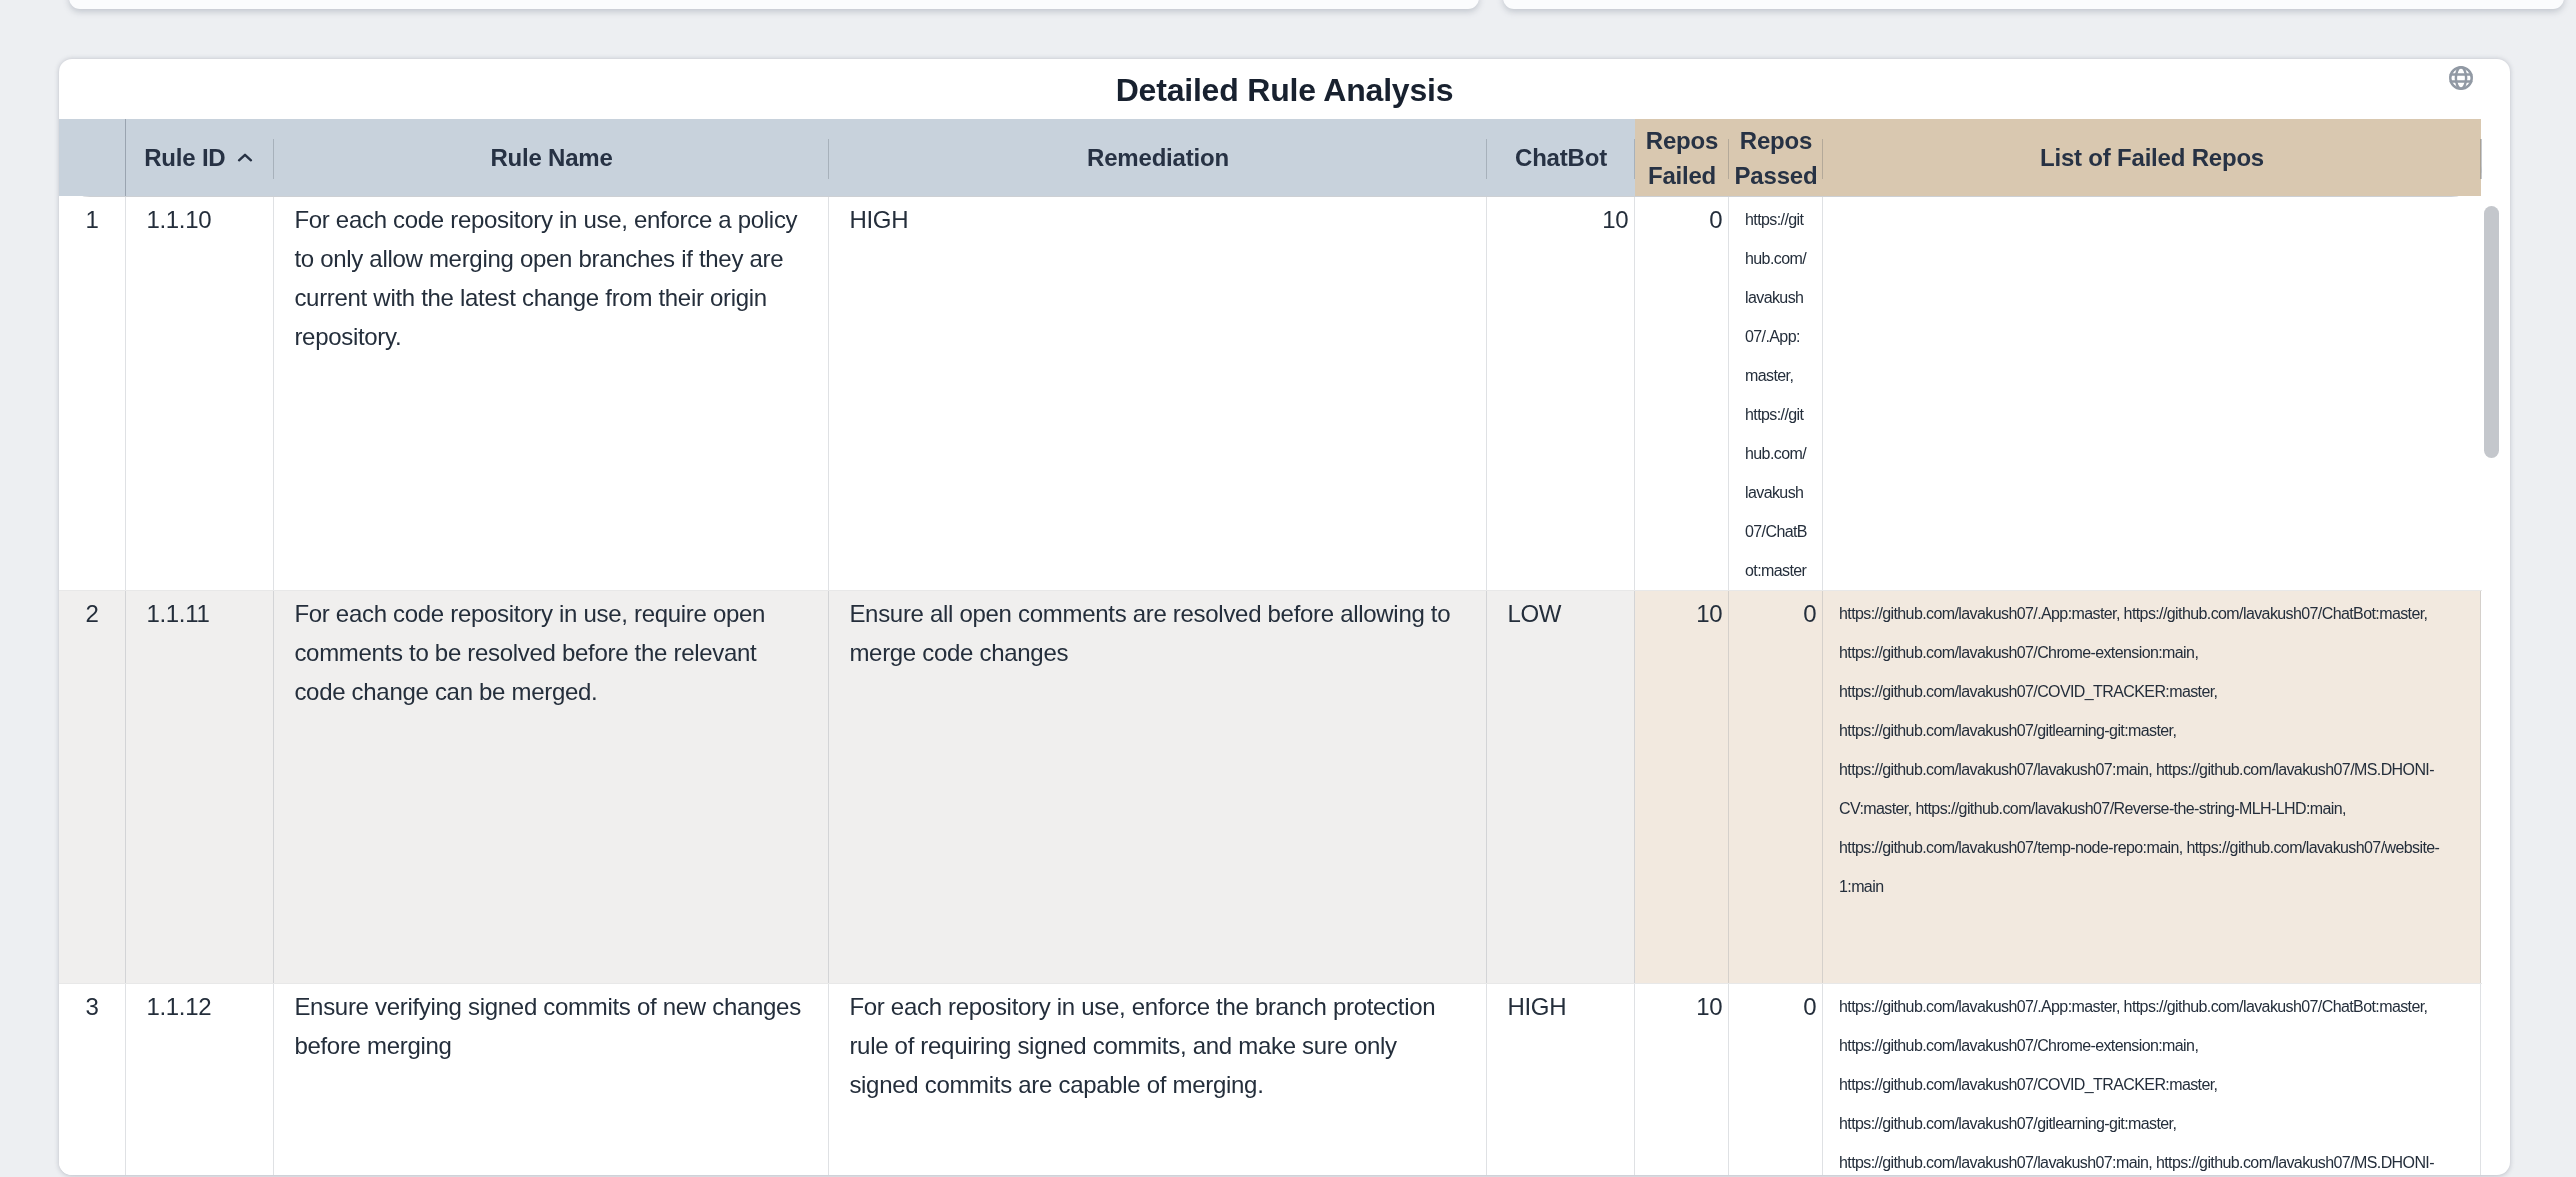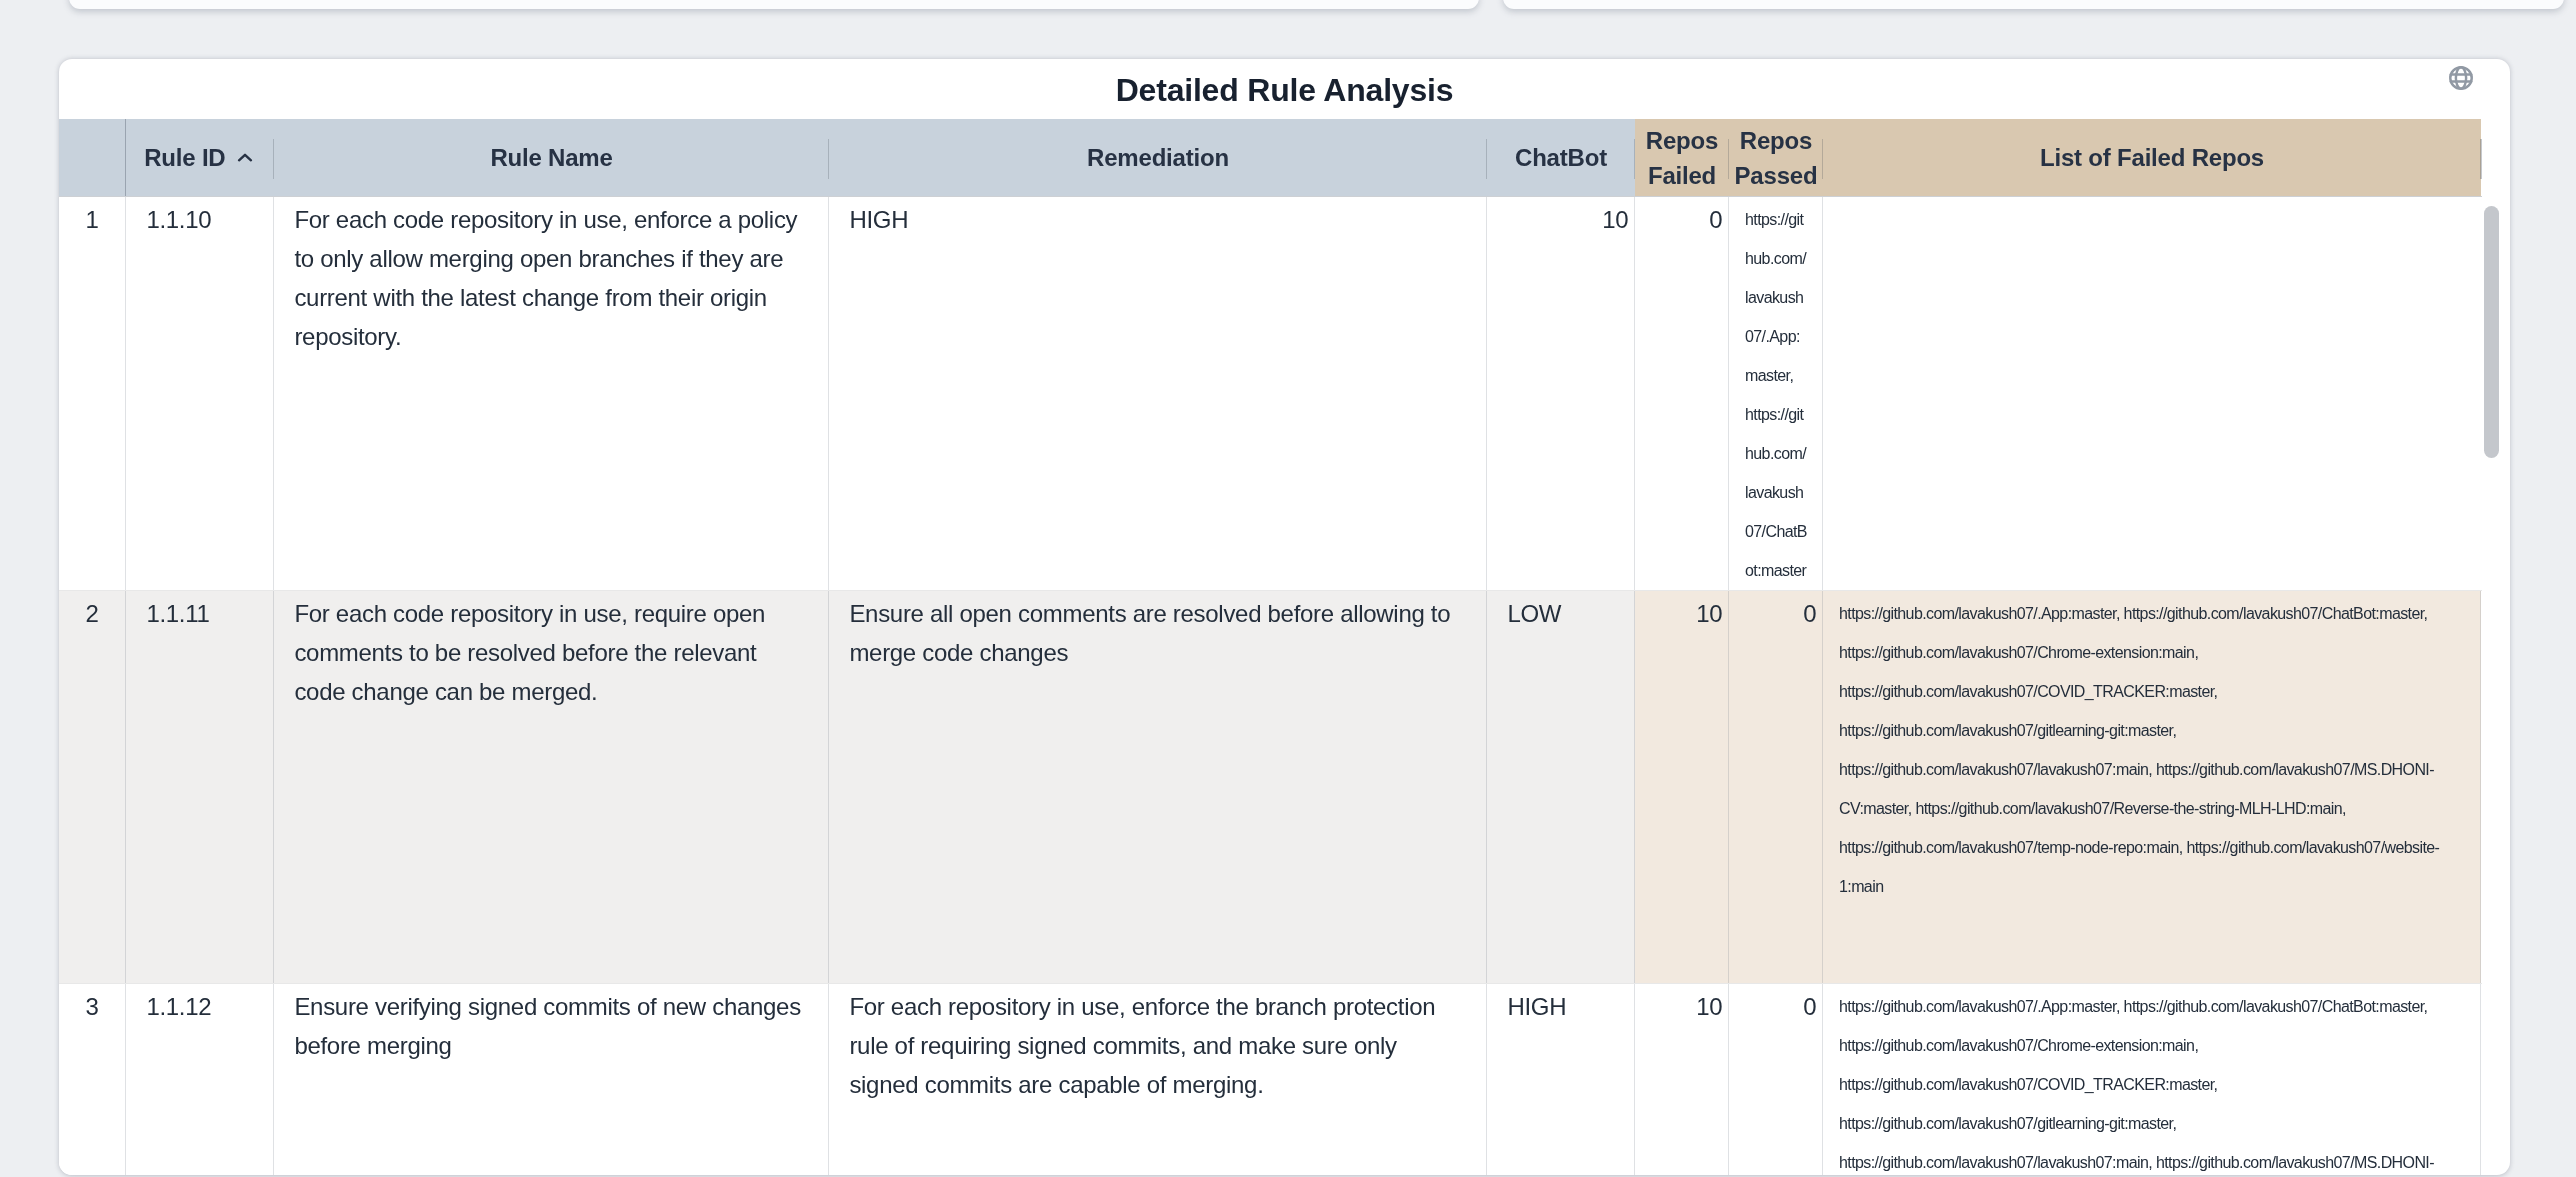--- a/index.html
+++ b/index.html
@@ -51,20 +51,21 @@
   .globe-btn svg { display: block; width: 28px; height: 28px; }
 
   .table { width: 2423px; }
   .grid-row {
     display: grid;
     grid-template-columns: 67px 148px 555px 658px 148px 94px 94px 658px;
   }
   .thead {
     height: 78px;
     border-bottom: 1.9px solid #cdd0d4;
+    border-radius: 31px;
   }
   .th {
     position: relative;
     display: flex; align-items: center; justify-content: center;
     text-align: center;
     font-size: 24px; font-weight: 700;
     line-height: 35px;
     letter-spacing: -0.2px;
     color: #273244;
     cursor: pointer;

